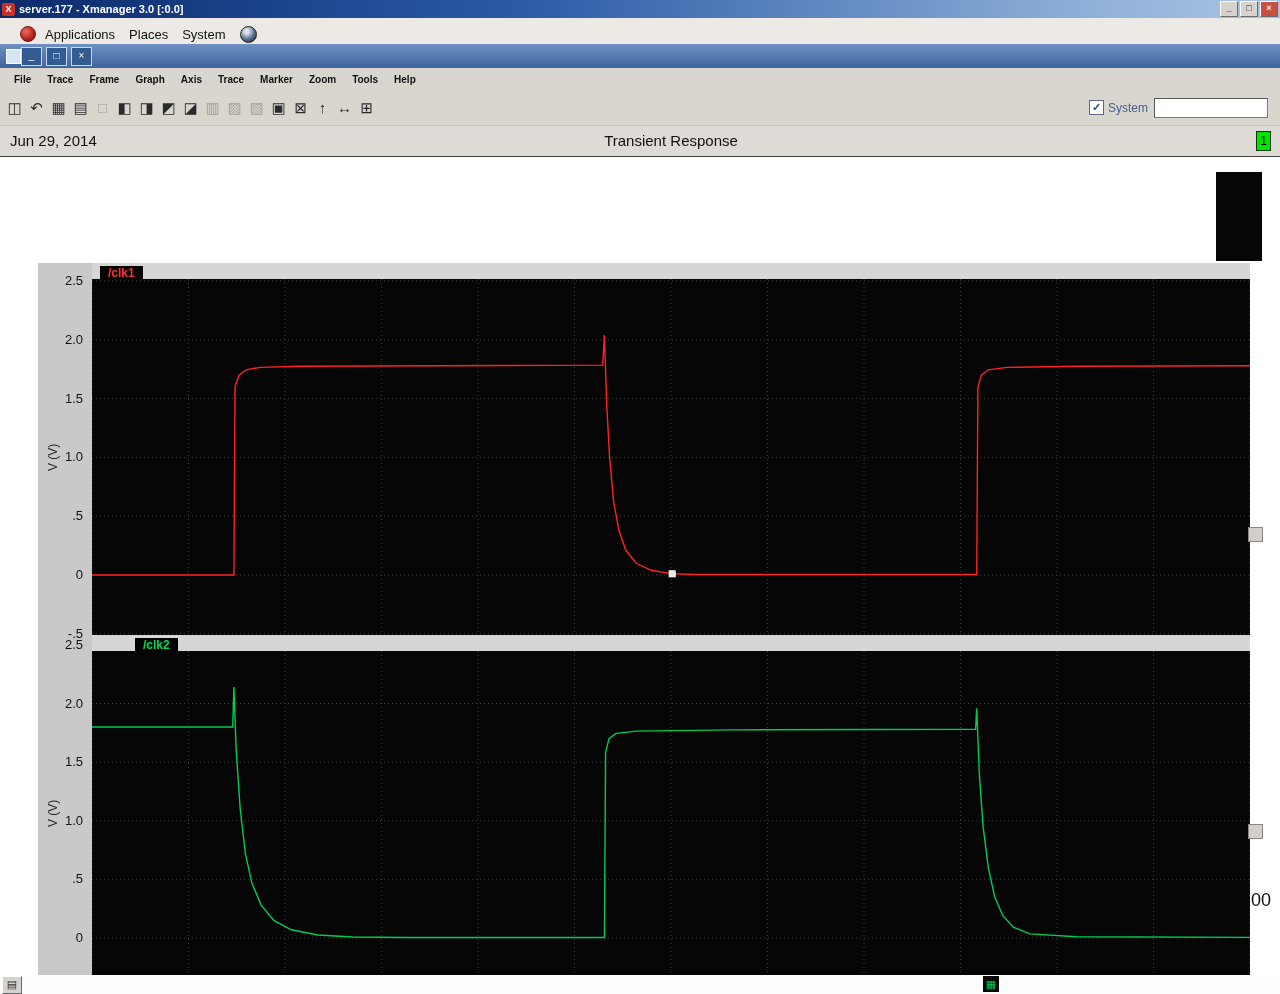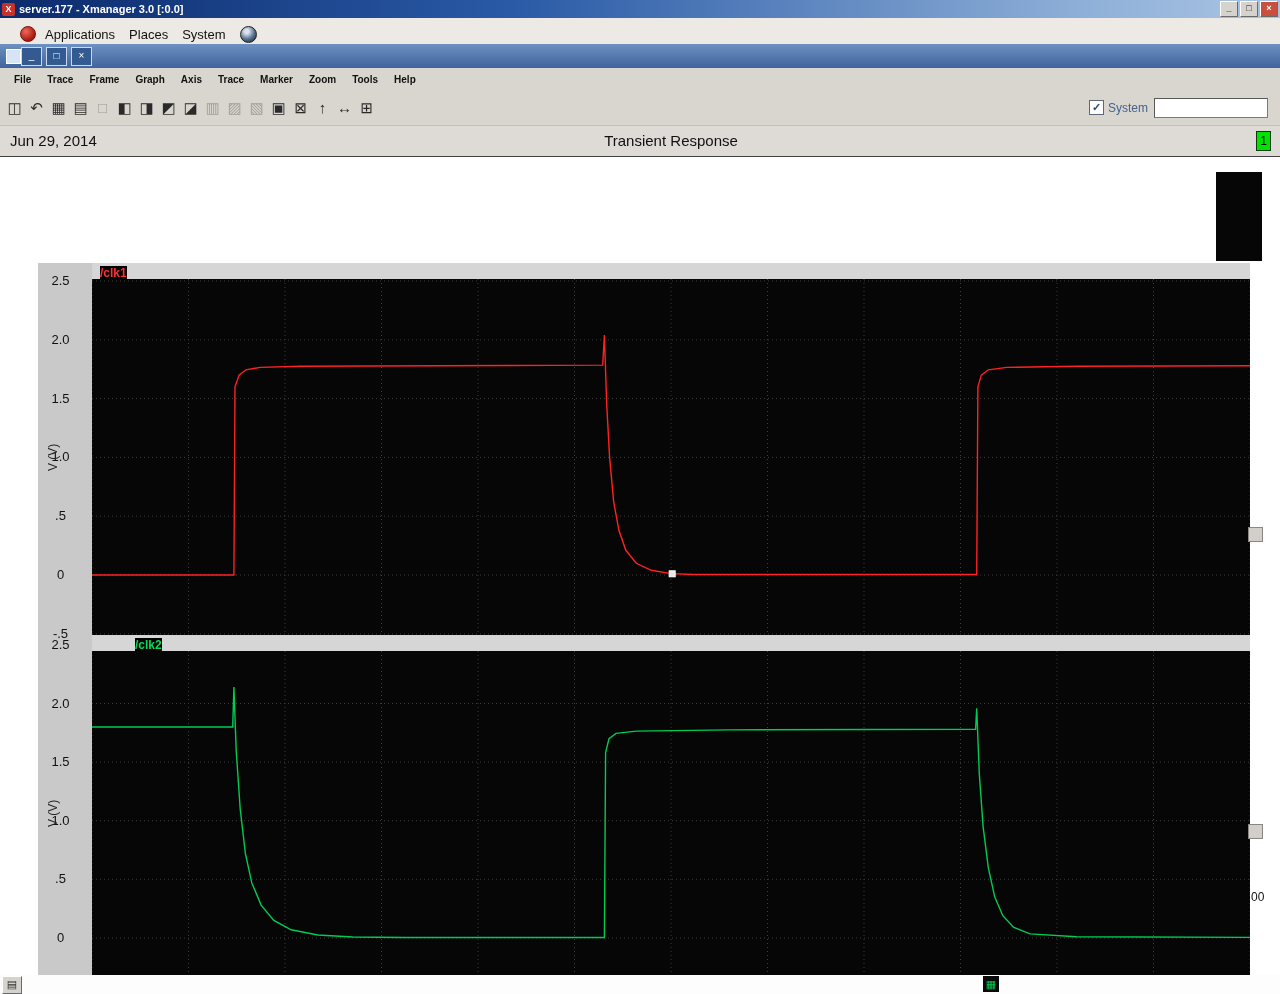--- a/index.html
+++ b/index.html
@@ -63,31 +63,31 @@
           border-bottom:1px solid #404040;}
   .header-date{position:absolute;left:10px;top:6px;font-size:15px;color:#111;}
   .header-title{position:absolute;left:92px;width:1158px;top:6px;text-align:center;font-size:15px;color:#111;}
   .header-badge{position:absolute;right:9px;top:5px;width:13px;height:18px;background:#00e300;
                 border:1px solid #0a3a0a;color:#000;font-size:12px;line-height:18px;text-align:center;}
 
   
   .blk-top-right{left:1216px;top:172px;width:46px;height:89px;background:#060606;}
   .gutter{left:38px;top:263px;width:54px;height:712px;background:#c9c9c9;}
   .strip{left:92px;width:1158px;height:16px;background:#d6d6d6;box-sizing:border-box;}
-  .sig-chip{display:inline-block;margin-left:8px;margin-top:1px;background:#000;padding:0 0;
+  .sig-chip{display:inline-block;margin-left:8px;margin-top:1px;background:#000;padding:0 8px;
             font-size:12px;height:14px;line-height:14px;font-weight:bold;}
   .plot{background:#060606;display:block;}
   .ticks{position:absolute;left:38px;width:50px;}
-  .tick{position:absolute;right:0;width:100%;text-align:center;padding-right:5px;box-sizing:border-box;
+  .tick{position:absolute;right:0;width:100%;text-align:right;padding-right:5px;box-sizing:border-box;
         font-size:13px;color:#111;}
   .ylab{position:absolute;left:46px;width:16px;height:60px;font-size:12px;color:#222;
         writing-mode:vertical-rl;transform:rotate(180deg);text-align:center;}
 
   .thumb{position:absolute;left:1248px;width:13px;height:13px;background:#d2cfca;border:1px solid #8a8782;}
-  .clipped-x-label{position:absolute;left:1251px;top:890px;font-size:12px;color:#111;}
+  .clipped-x-label{position:absolute;left:1251px;top:890px;font-size:18px;color:#111;}
 
   
   .bottombar{left:0;top:975px;width:1280px;height:19px;background:#fdfdfd;}
   .bb-left-btn{position:absolute;left:2px;top:1px;width:18px;height:16px;background:#d6d3ce;
                border:1px solid;border-color:#fff #6a6a6a #6a6a6a #fff;font-size:11px;line-height:15px;
                text-align:center;color:#333;}
   .bb-mini-icon{position:absolute;left:983px;top:1px;width:16px;height:16px;background:#0a0a0a;
                 color:#00cc55;font-size:11px;line-height:16px;text-align:center;}
 </style>
 </head>

